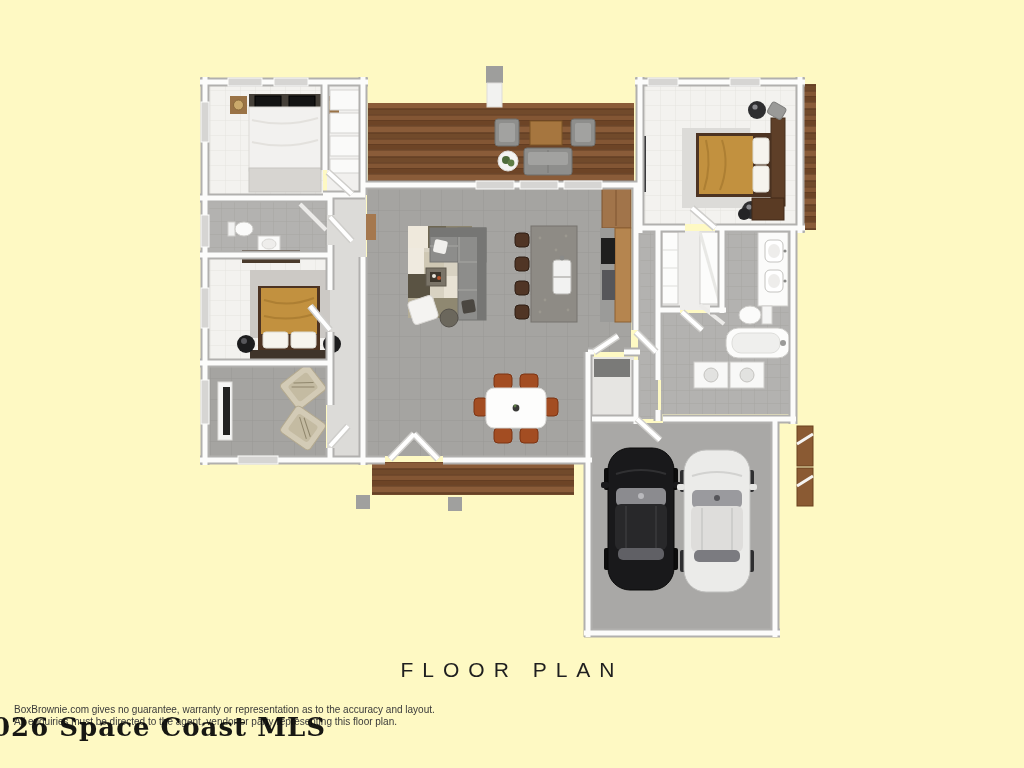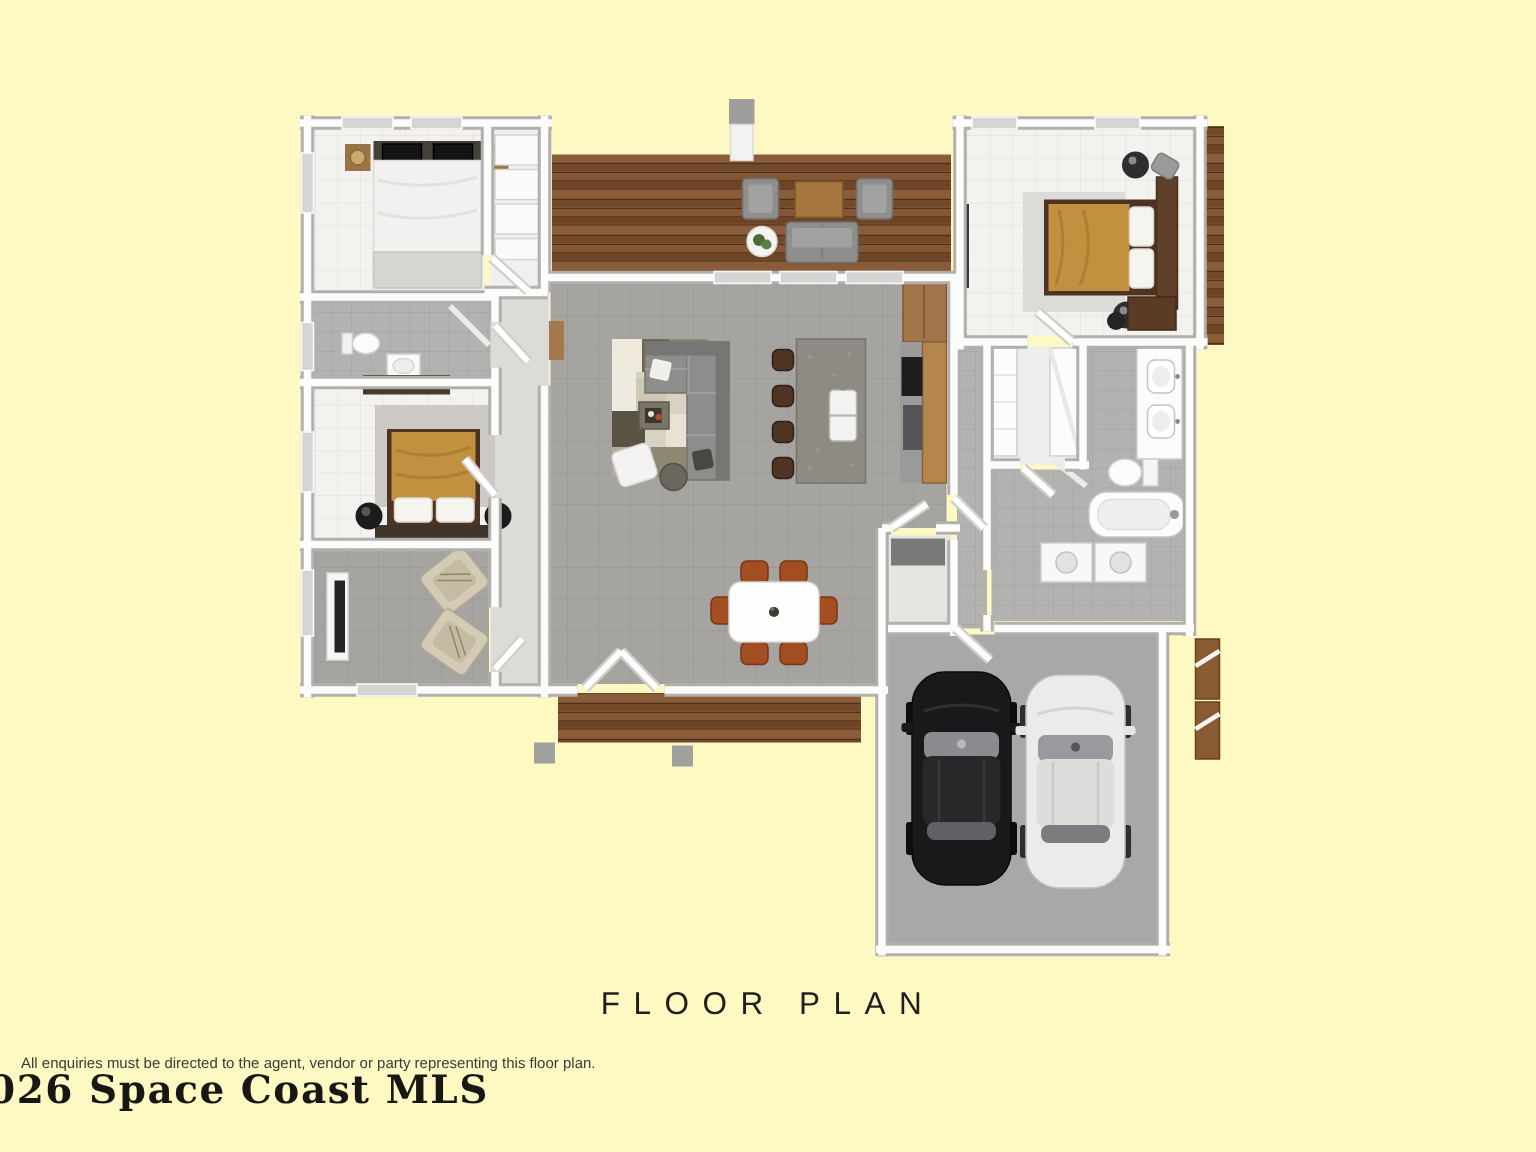--- a/index.html
+++ b/index.html
@@ -365,18 +365,19 @@
       <path d="M390,459 L414,434 M438,459 L414,434 M328,172 L352,194 M330,217 L352,241
                M330,330 L310,306 M330,446 L348,426 M715,228 L692,208 M594,352 L618,336
                M637,419 L660,440 M636,332 L656,352 M682,312 L702,330"></path>
     </g>
   </g>
 </svg>
 
 <div class="title">FLOOR PLAN</div>
 
 <div class="disclaimer">
+  <div>BoxBrownie.com gives no guarantee, warranty or representation as to the accuracy and layout.</div>
   <div>All enquiries must be directed to the agent, vendor or party representing this floor plan.</div>
 </div>
 
 <div class="watermark">026 Space Coast MLS</div>
 
 </div>
 
 </body></html>

